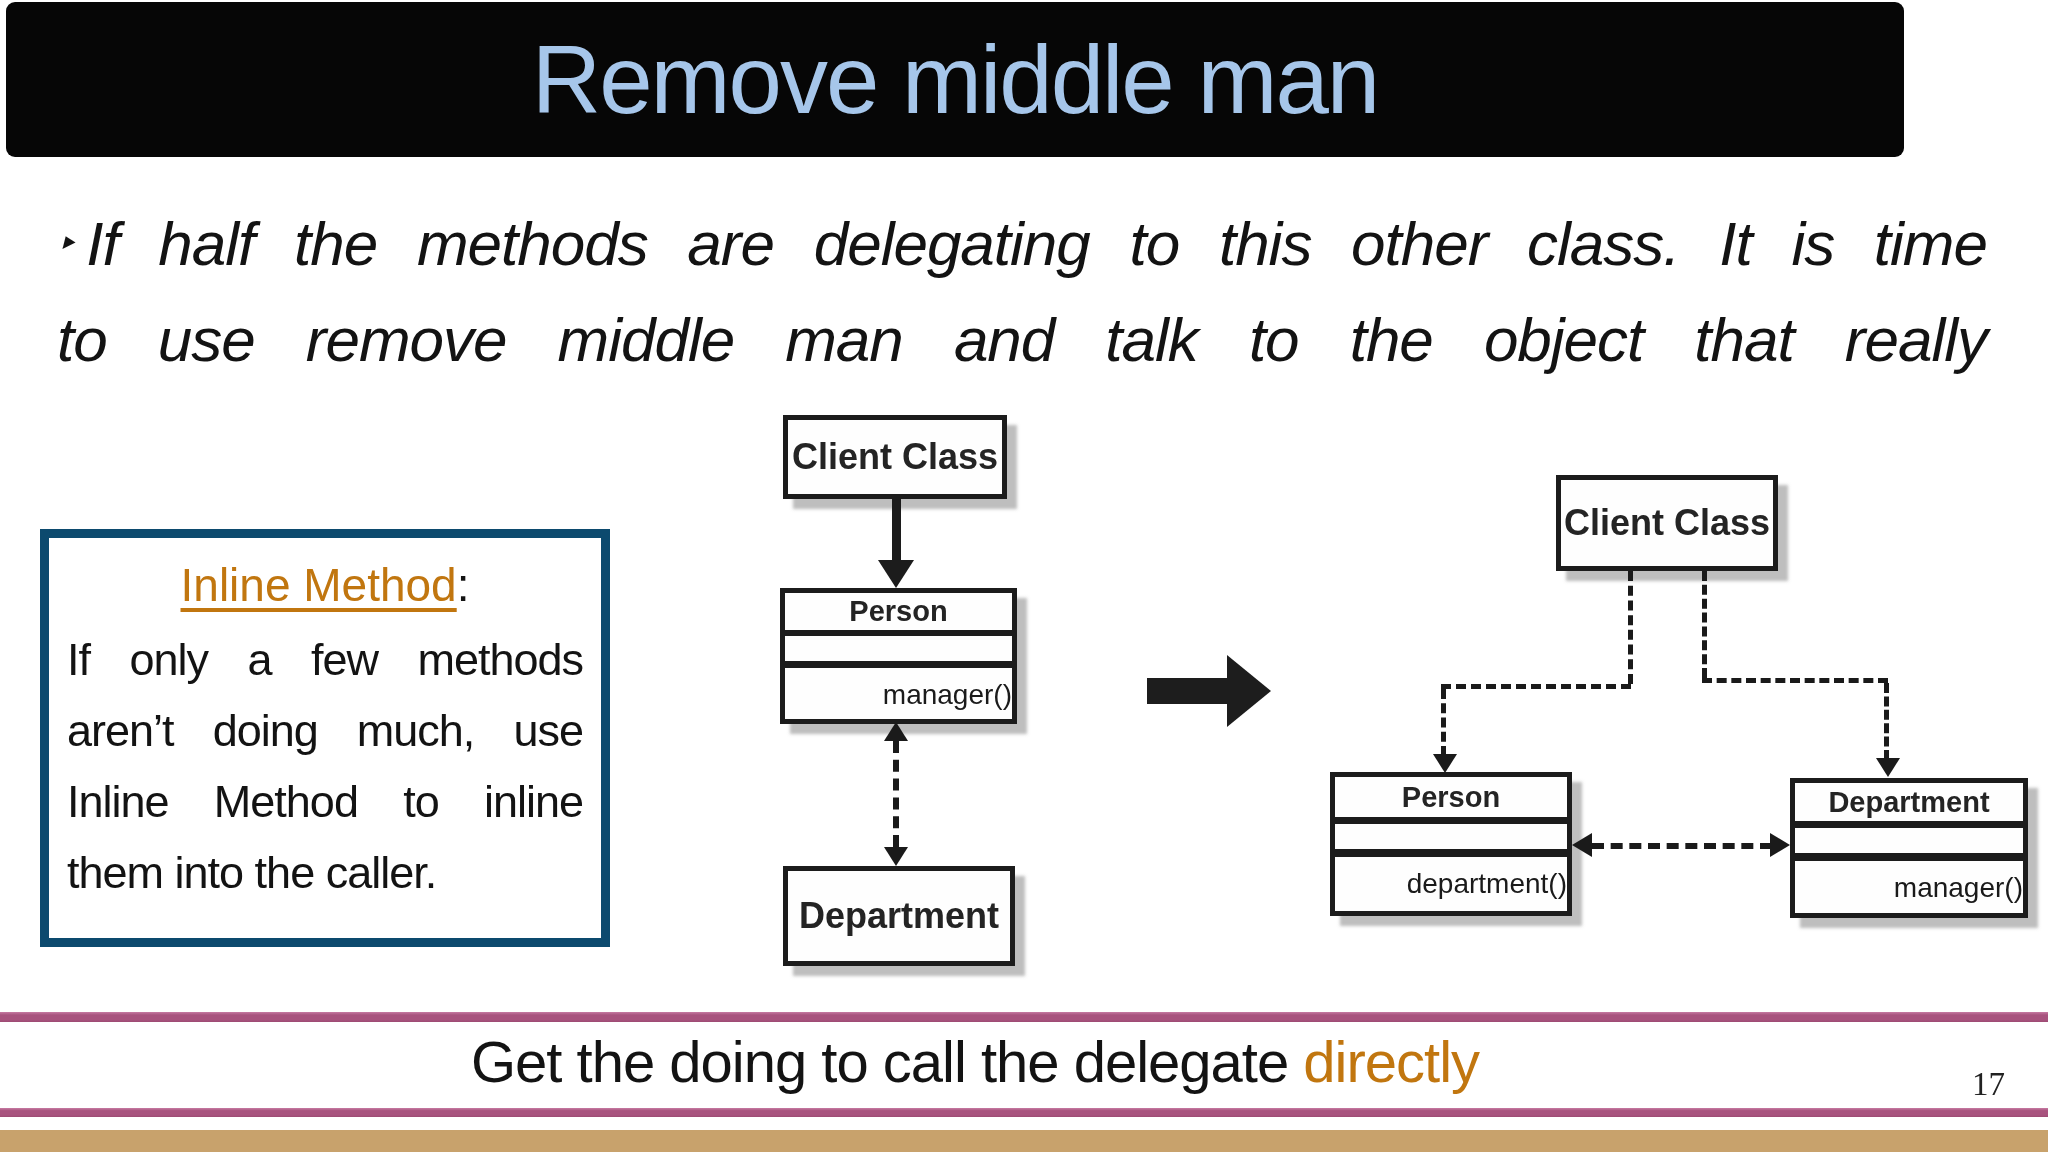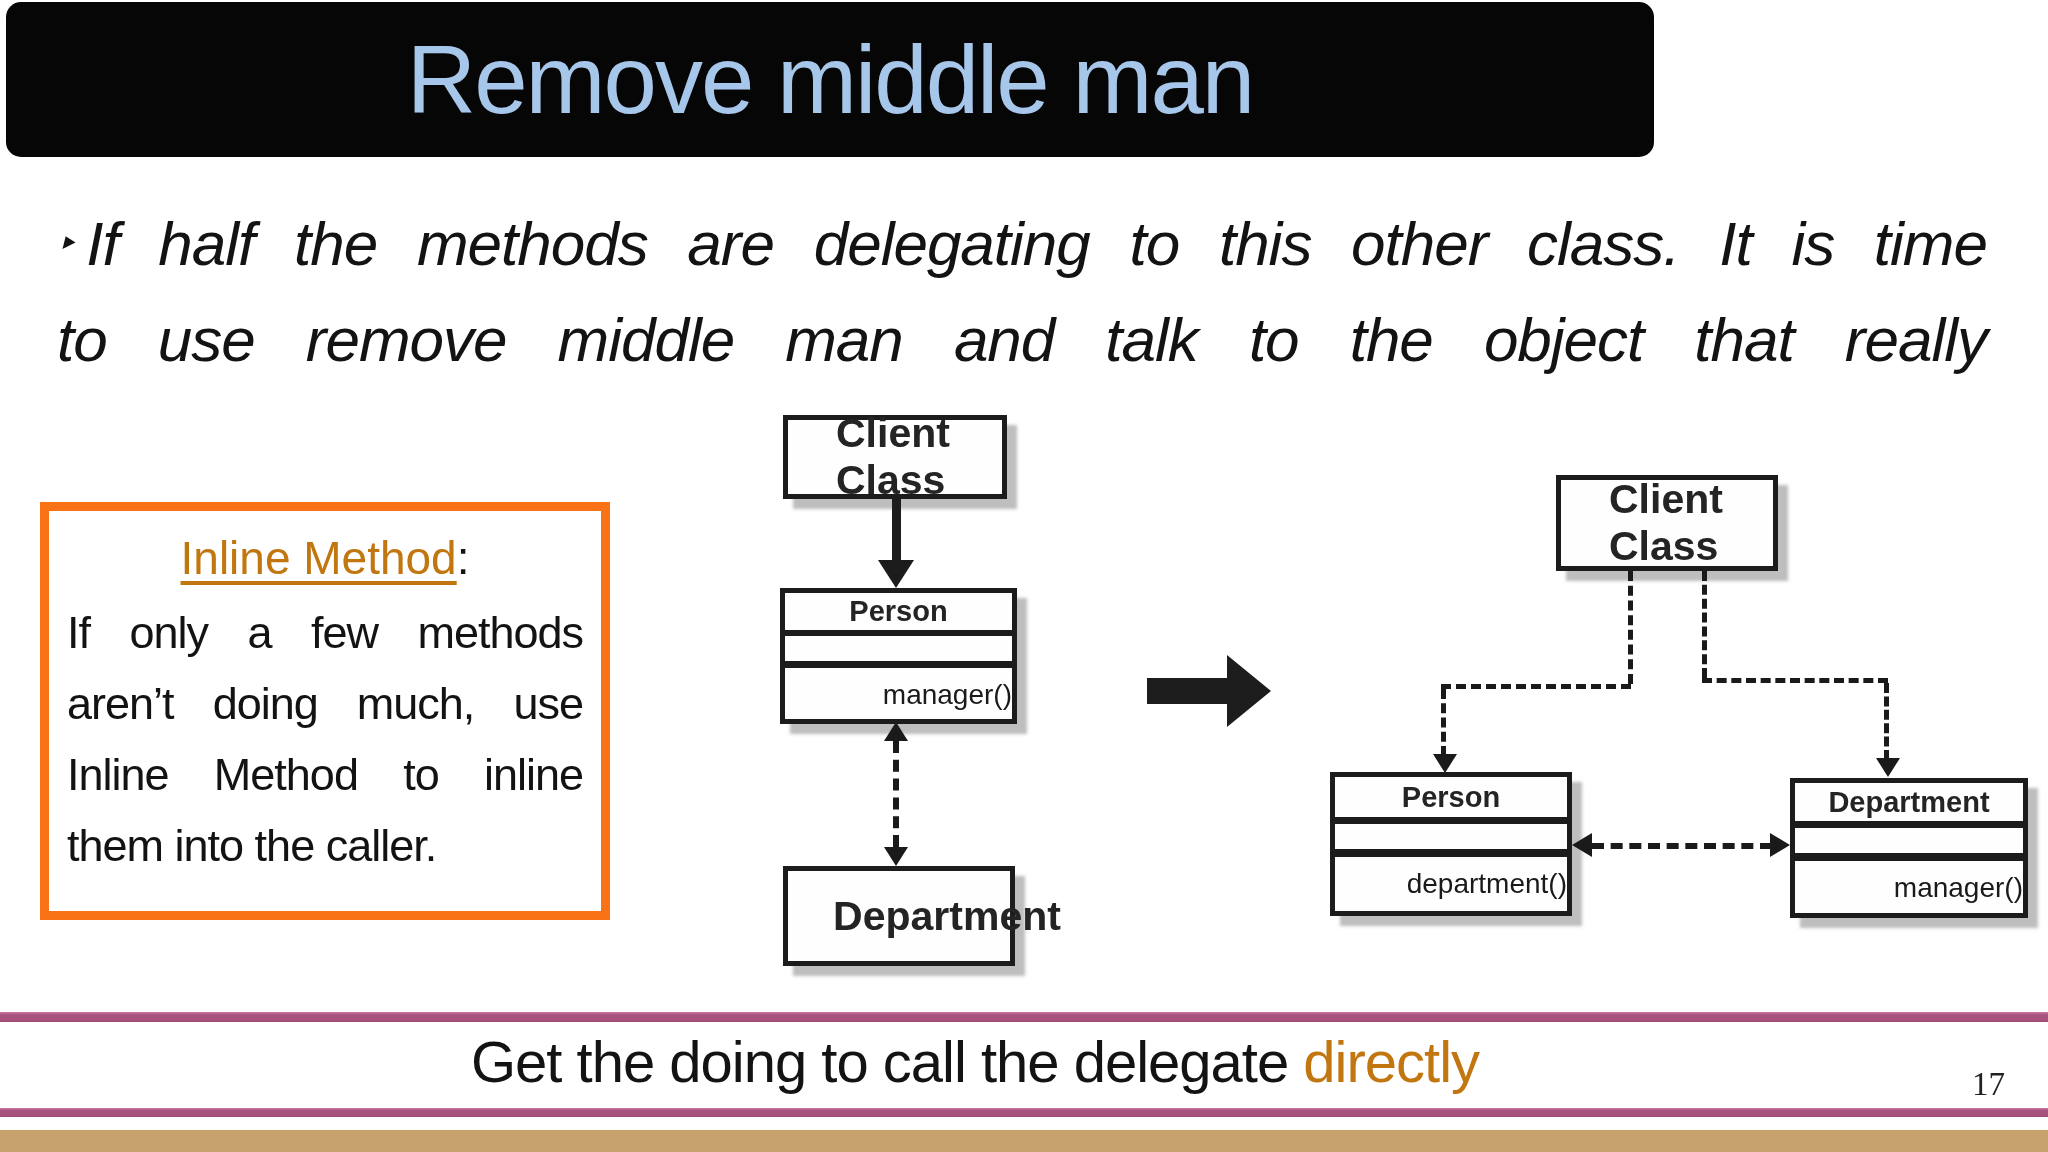--- a/index.html
+++ b/index.html
@@ -3,61 +3,61 @@
 <meta charset="utf-8">
 <style>
   html,body{margin:0;padding:0;background:#ffffff;}
   .slide{
     position:relative;width:2048px;height:1152px;background:#ffffff;overflow:hidden;
     font-family:"Liberation Sans", sans-serif;color:#131313;
   }
 
   
   .titlebar{
-    position:absolute;left:6px;top:2px;width:1648px;height:155px;
-    background:#060606;border-radius:15px;
+    position:absolute;left:6px;top:2px;width:1898px;height:155px;
+    background:#060606;border-radius:9px;
     display:flex;align-items:center;justify-content:center;
   }
   .titlebar .title{
     font-size:96px;letter-spacing:-2px;color:#a6c6ea;line-height:1;
   }
 
   
   .para{
     position:absolute;left:57px;top:196px;width:1930px;
     font-size:62px;line-height:96px;letter-spacing:-1px;color:#131313;
   }
   .para .jline{text-align:justify;text-align-last:justify;font-style:italic;}
   .para .lline{text-align:left;}
   .bullet-glyph{font-size:44px;vertical-align:6px;margin-right:14px;}
 
   
   .inlinebox{
-    position:absolute;left:40px;top:502px;width:570px;height:418px;
-    border:9px solid #f97316;box-sizing:border-box;background:#ffffff;
+    position:absolute;left:40px;top:529px;width:570px;height:418px;
+    border:9px solid #0c4a6e;box-sizing:border-box;background:#ffffff;
     padding:16px 18px 0 18px;
   }
   .inlinebox .heading{
     text-align:center;font-size:46px;line-height:62px;margin-bottom:8px;color:#131313;
   }
   .inlinebox .heading .hl{
     color:#c1760f;text-decoration:underline;text-decoration-thickness:4px;text-underline-offset:7px;
   }
   .inlinebox .bline{font-size:45px;line-height:71px;letter-spacing:-1px;}
   .inlinebox .bjust{text-align:justify;text-align-last:justify;}
   .inlinebox .bleft{text-align:left;}
 
   
   .uml{
     position:absolute;box-sizing:border-box;background:#fefefe;border:5px solid #1c1c1c;
     box-shadow:10px 10px 3px rgba(125,125,125,0.5);
   }
   .uml-label{
     width:100%;height:100%;display:flex;align-items:center;justify-content:center;
-    font-weight:bold;font-size:41px;color:#242424;padding-left:48px;
+    font-weight:bold;font-size:36px;color:#242424;
   }
   .uml.sectioned{display:flex;flex-direction:column;}
   .sec-title{border-bottom:6px solid #1c1c1c;font-weight:bold;font-size:29px;color:#242424;
     text-align:center;display:flex;align-items:center;justify-content:center;}
   .sec-attrs{border-bottom:7px solid #1c1c1c;}
   .sec-method{flex:1;font-size:28px;color:#1a1a1a;padding:11px 0 0 13px;text-align:right;}
 
   
   .shape{position:absolute;}
   .solid-shaft{background:#1c1c1c;}

